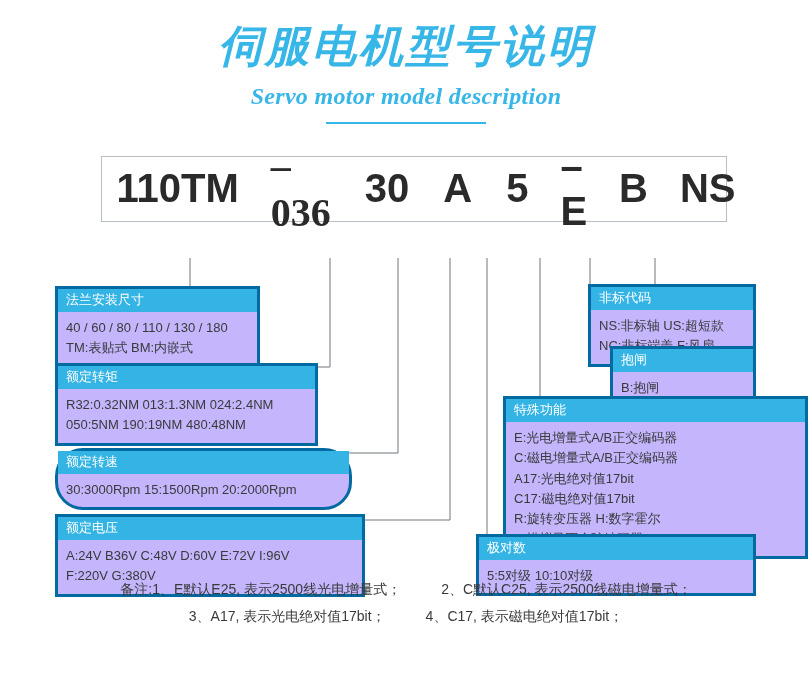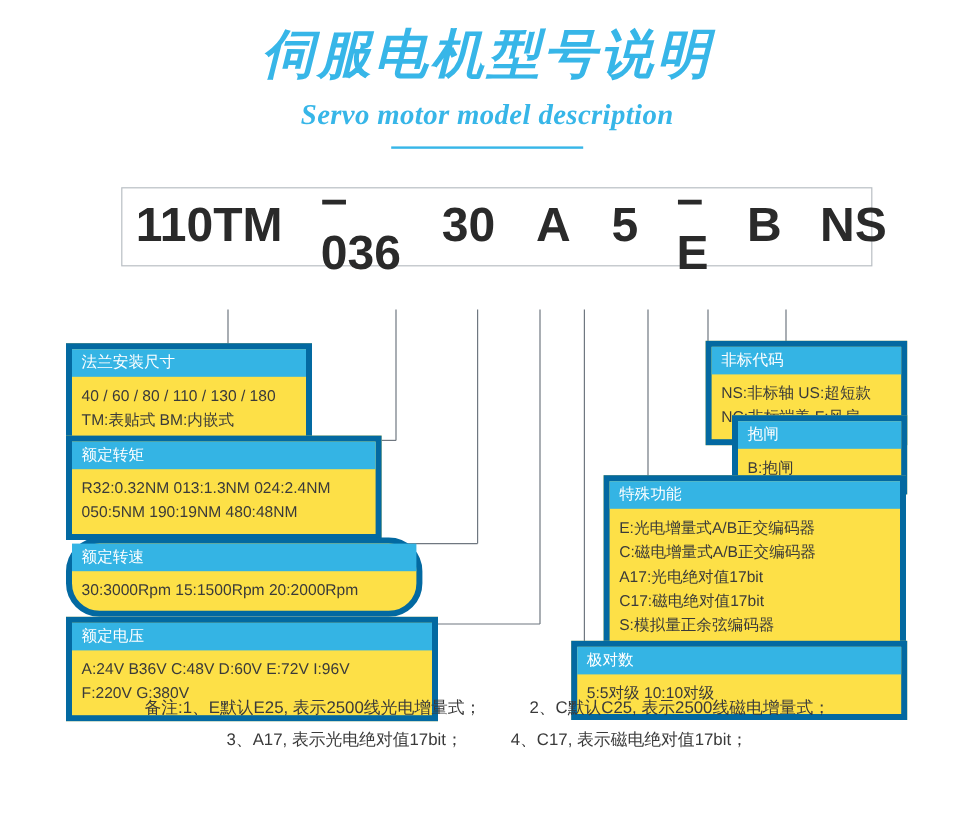--- a/index.html
+++ b/index.html
@@ -67,40 +67,40 @@
     align-items: center;
     justify-content: center;
     font-size: 40px;
     font-weight: bold;
     color: #2a2a2a;
     letter-spacing: 0px;
     font-family: "Liberation Sans", sans-serif;
   }
   .code-text span { display: inline-block; margin-left: 24px; }
   .seg-110tm { margin-right: 8px; }
-  .seg-036   { margin-right: 10px; }
+  .seg-036   { margin-right: 10px; font-family: Liberation Serif, serif; }
   .seg-30    { margin-right: 10px; }
   .seg-a     { margin-right: 10px; }
   .seg-5     { margin-right: 8px; }
   .seg-e     { margin-right: 8px; }
   .seg-b     { margin-right: 8px; }
 
   
   .leaders {
     position: absolute;
     left: 0; top: 0;
     width: 812px; height: 687px;
     pointer-events: none;
   }
 
   
   .callout {
     position: absolute;
-    border: 5px solid #0369a1;
-    background: #fde047;
+    border: 3px solid #0369a1;
+    background: #c4b5fd;
   }
   .callout .cap {
     background: #34b4e4;
     color: #ffffff;
     font-size: 13px;
     padding: 3px 8px 4px 8px;
     line-height: 1.25;
     font-weight: normal;
   }
   .callout .body {
@@ -218,27 +218,28 @@
   </div>
 </div>
 
 <div class="callout" style="left:610px; top:346px; width:146px;">
   <div class="cap">抱闸</div>
   <div class="body">
     <div class="row">B:抱闸</div>
   </div>
 </div>
 
-<div class="callout" style="left:503px; top:396px; width:252px;">
+<div class="callout" style="left:503px; top:396px; width:305px;">
   <div class="cap">特殊功能</div>
   <div class="body">
     <div class="row">E:光电增量式A/B正交编码器</div>
     <div class="row">C:磁电增量式A/B正交编码器</div>
     <div class="row">A17:光电绝对值17bit</div>
     <div class="row">C17:磁电绝对值17bit</div>
+    <div class="row">R:旋转变压器        H:数字霍尔</div>
     <div class="row">S:模拟量正余弦编码器</div>
   </div>
 </div>
 
 <div class="callout" style="left:476px; top:534px; width:280px;">
   <div class="cap">极对数</div>
   <div class="body">
     <div class="row">5:5对级      10:10对级</div>
   </div>
 </div>

